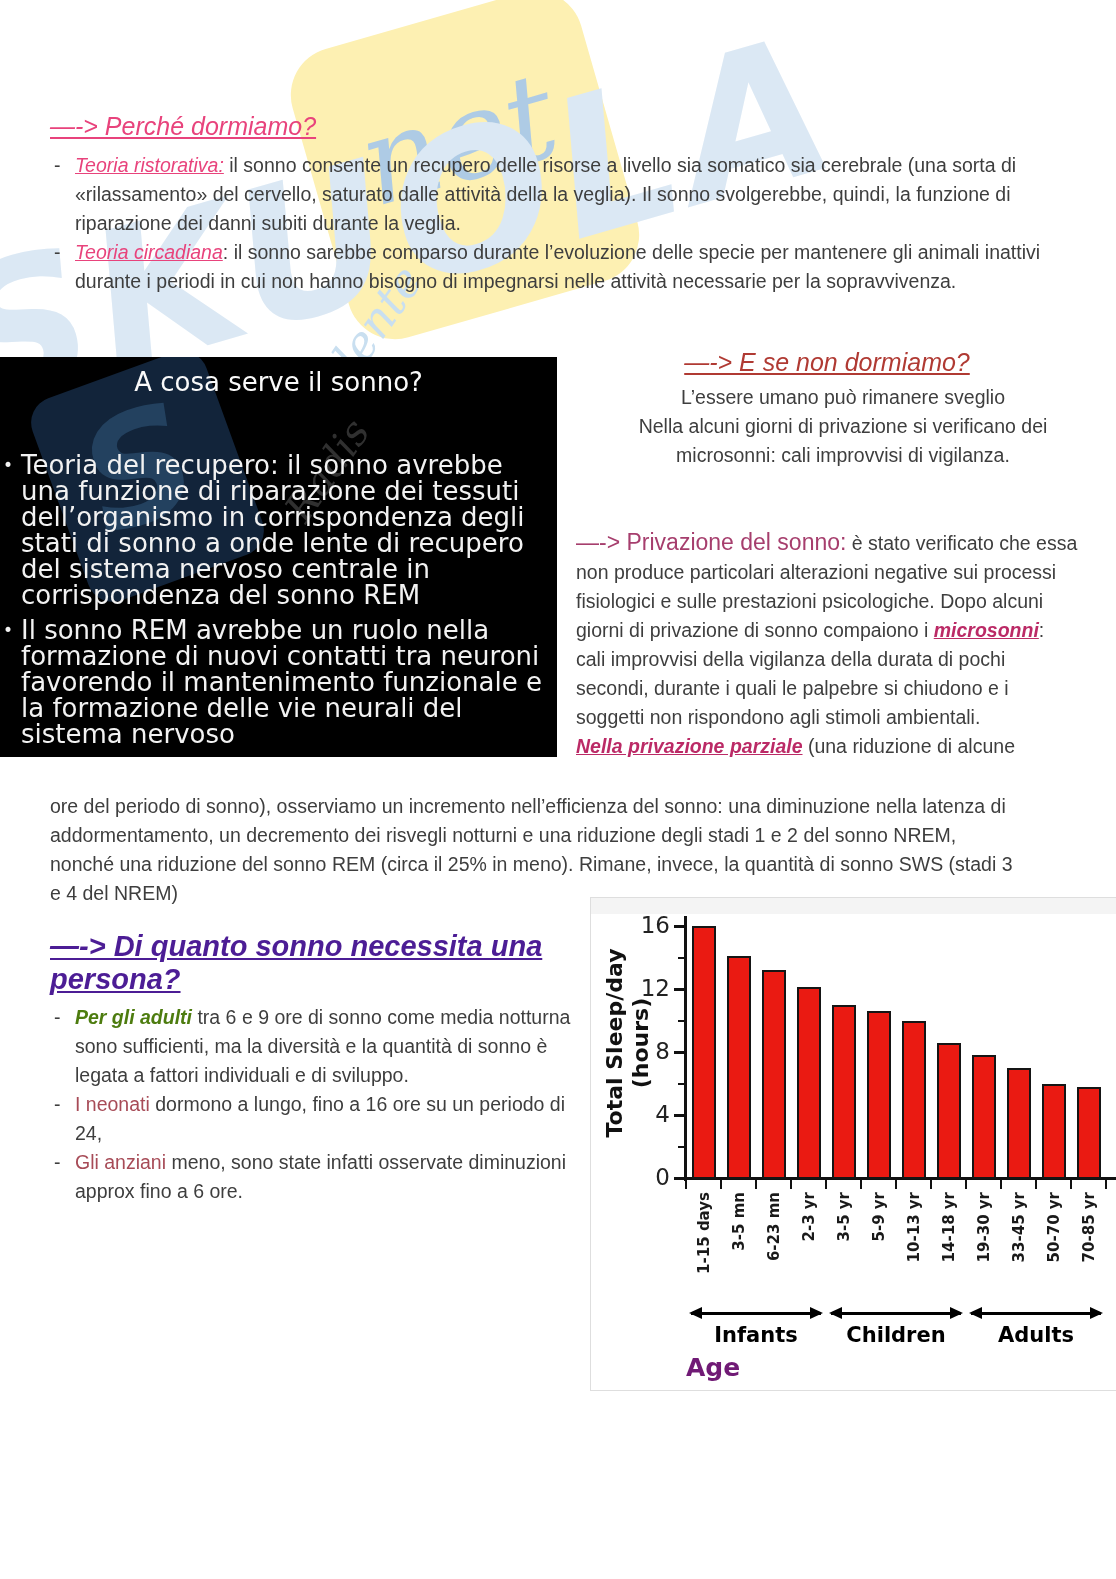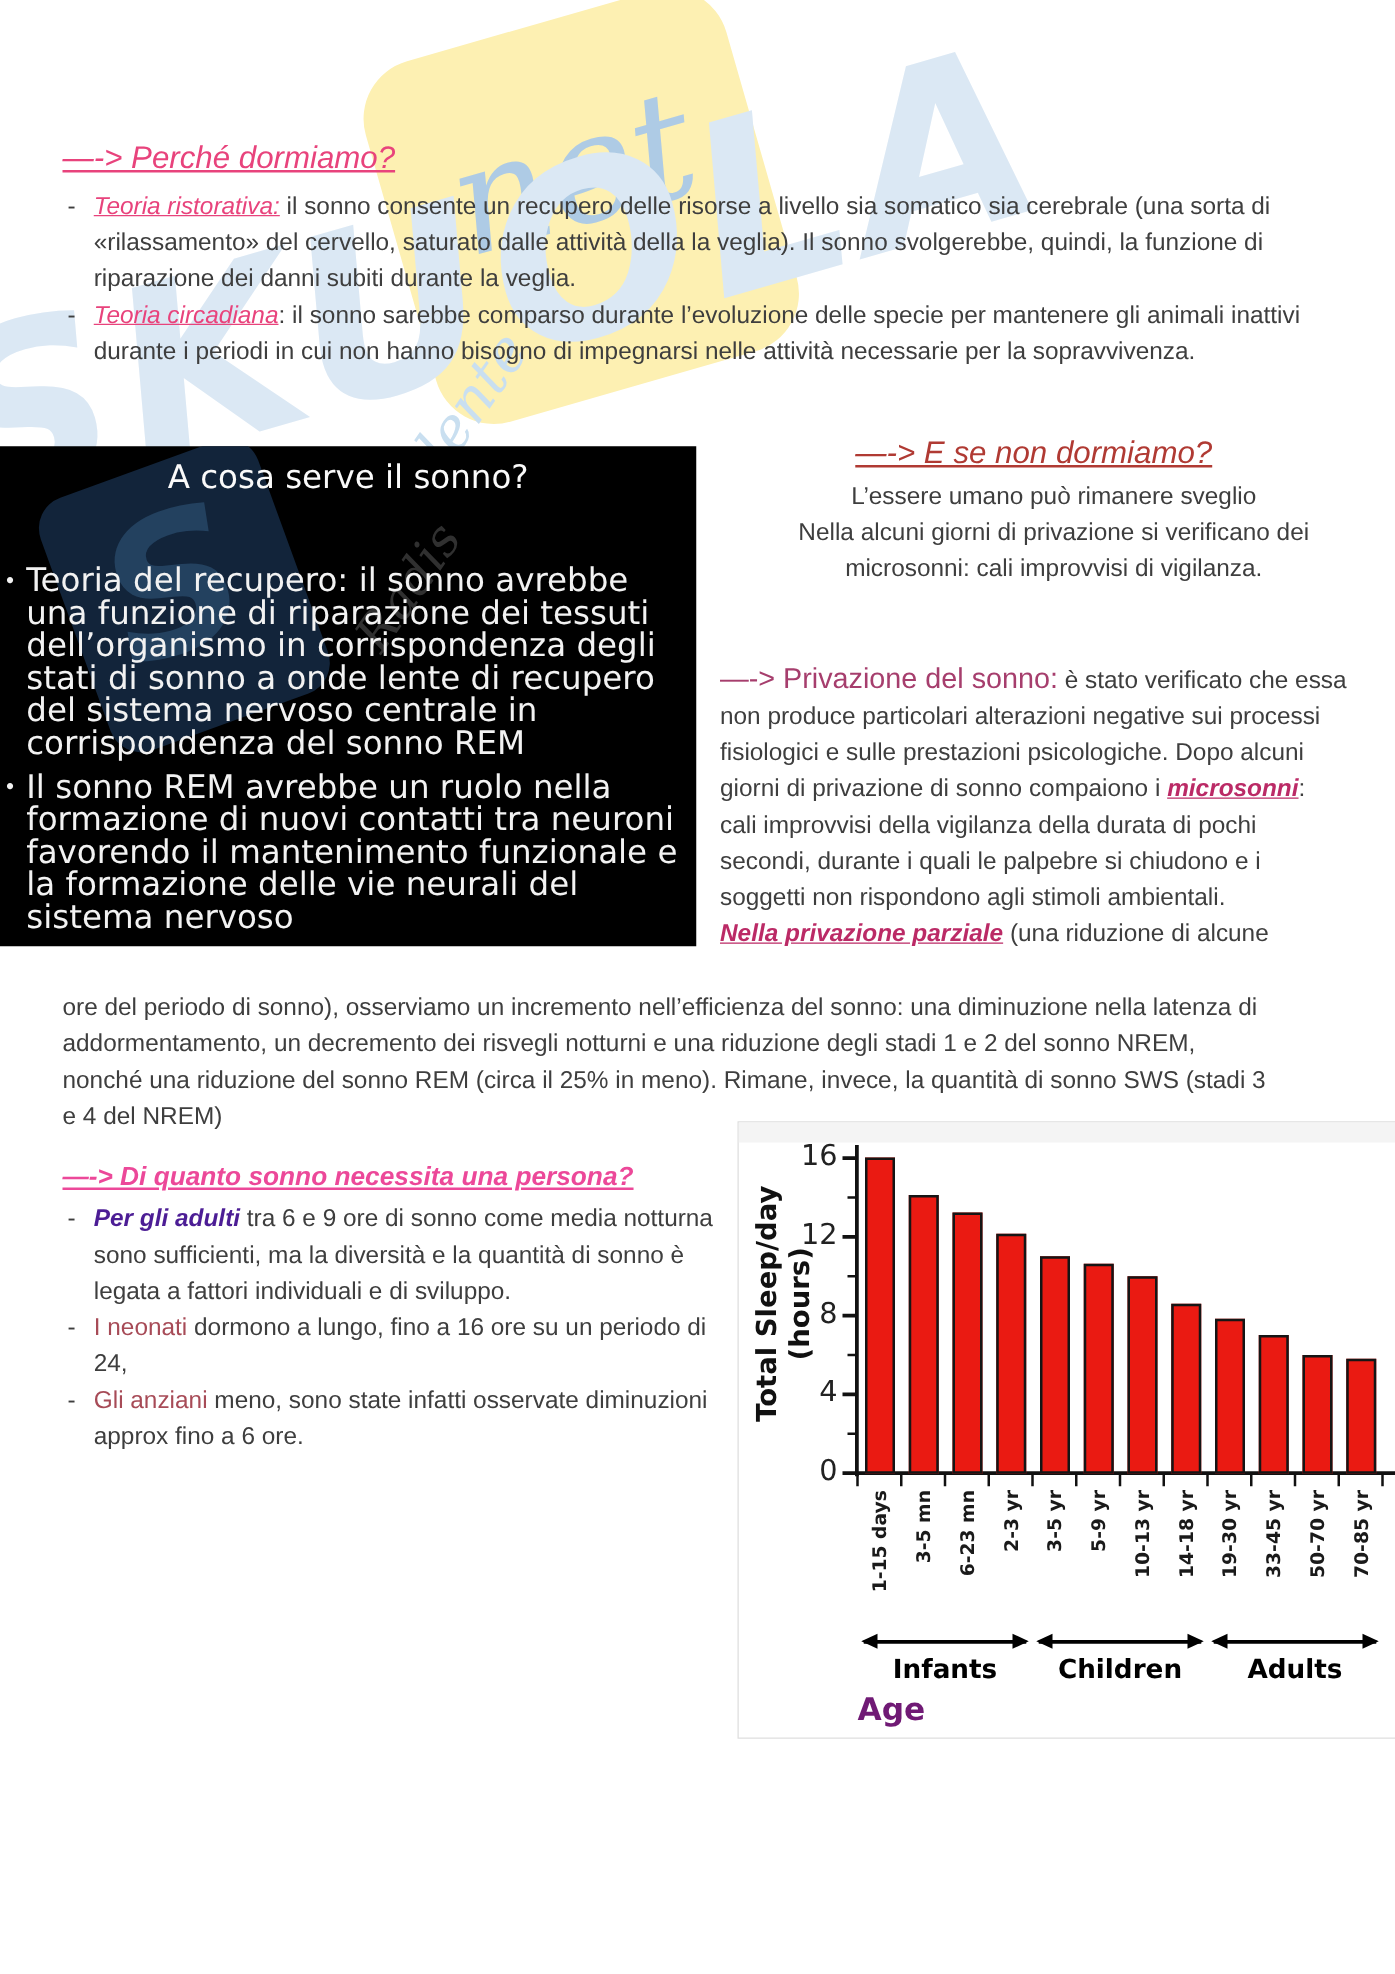--- a/index.html
+++ b/index.html
@@ -21,27 +21,27 @@
   .wm-dark{left:55px;top:12px;width:185px;height:215px;background:#142840;border-radius:26px;
            transform:rotate(-20deg);opacity:.9;}
   .wm-dark-s{left:85px;top:25px;font-family:"DejaVu Sans",sans-serif;font-weight:bold;font-style:italic;
              font-size:150px;color:#23415f;transform:rotate(-20deg);}
   .wm-dark-script{left:270px;top:90px;font-family:"DejaVu Serif",serif;font-style:italic;
                   font-size:40px;color:#6b6b6b;opacity:.45;transform:rotate(-55deg);}
   
   .z{z-index:2;}
   .h-pink{font-size:25px;font-style:italic;color:#e8437c;text-decoration:underline;}
   .h-brick{font-size:25px;font-style:italic;color:#b03a33;text-decoration:underline;}
-  .h-need{font-size:21px;font-weight:bold;font-style:italic;color:#ec4899;text-decoration:underline;}
+  .h-need{font-size:29px;font-weight:bold;font-style:italic;color:#4c1d95;text-decoration:underline;}
   .body-t{font-size:19.5px;line-height:29px;color:#3e3e3e;}
   ul.dash{list-style:none;margin:10px 0 0 0;padding:0;}
   ul.dash li{position:relative;padding-left:25px;margin:0;}
   ul.dash li::before{content:"-";position:absolute;left:4px;top:0;color:#3e3e3e;}
   .term-pink{font-style:italic;color:#e8437c;text-decoration:underline;}
-  .term-pink-b{font-weight:bold;font-style:italic;color:#4c1d95;}
+  .term-pink-b{font-weight:bold;font-style:italic;color:#4d7c0f;}
   .term-red{color:#a74b57;}
   .term-mag{font-weight:bold;font-style:italic;color:#bb2a66;text-decoration:underline;}
   .h-inline-darkpink{font-size:23px;color:#a63e6d;}
   
   .slide-box{left:0;top:357px;width:557px;height:400px;background:#000;z-index:1;overflow:hidden;
              font-family:"DejaVu Sans",sans-serif;color:#f2f2f2;}
   .slide-title{position:relative;z-index:3;margin-top:10px;text-align:center;font-size:26px;font-weight:normal;color:#fafafa;}
   ul.slide-list{position:relative;z-index:3;list-style:none;margin:55px 0 0 0;padding:0 6px 0 0;}
   ul.slide-list li{position:relative;padding-left:21px;font-size:26px;line-height:26px;margin-bottom:9px;}
   ul.slide-list li::before{content:"\2022";position:absolute;left:3px;top:0;font-size:17px;}

